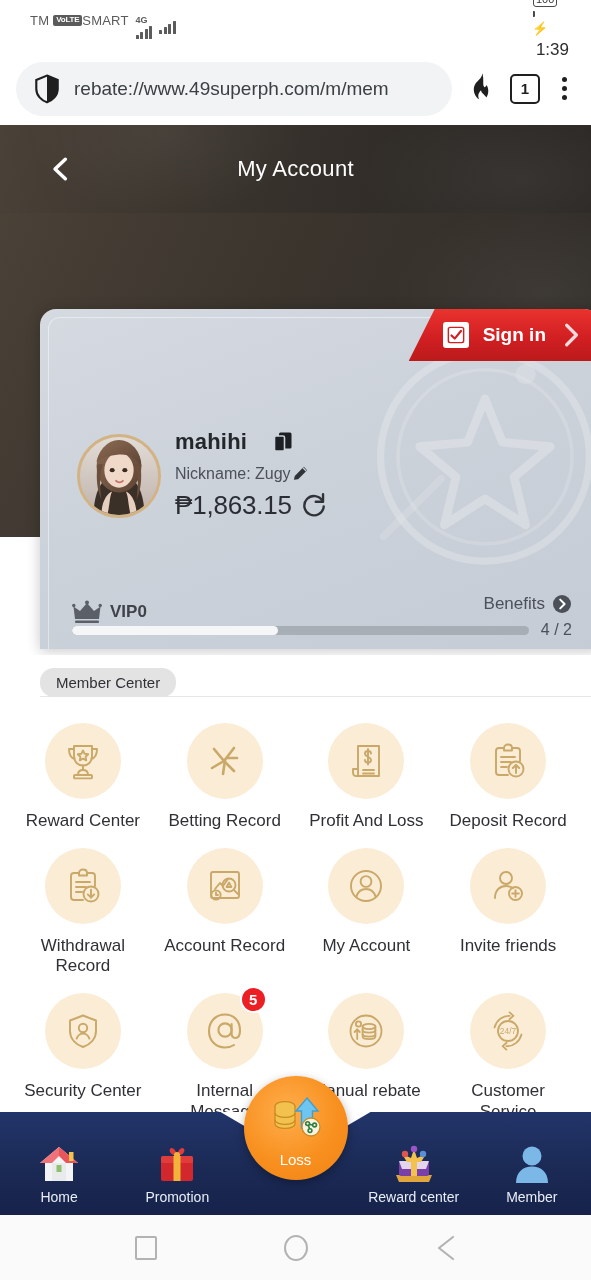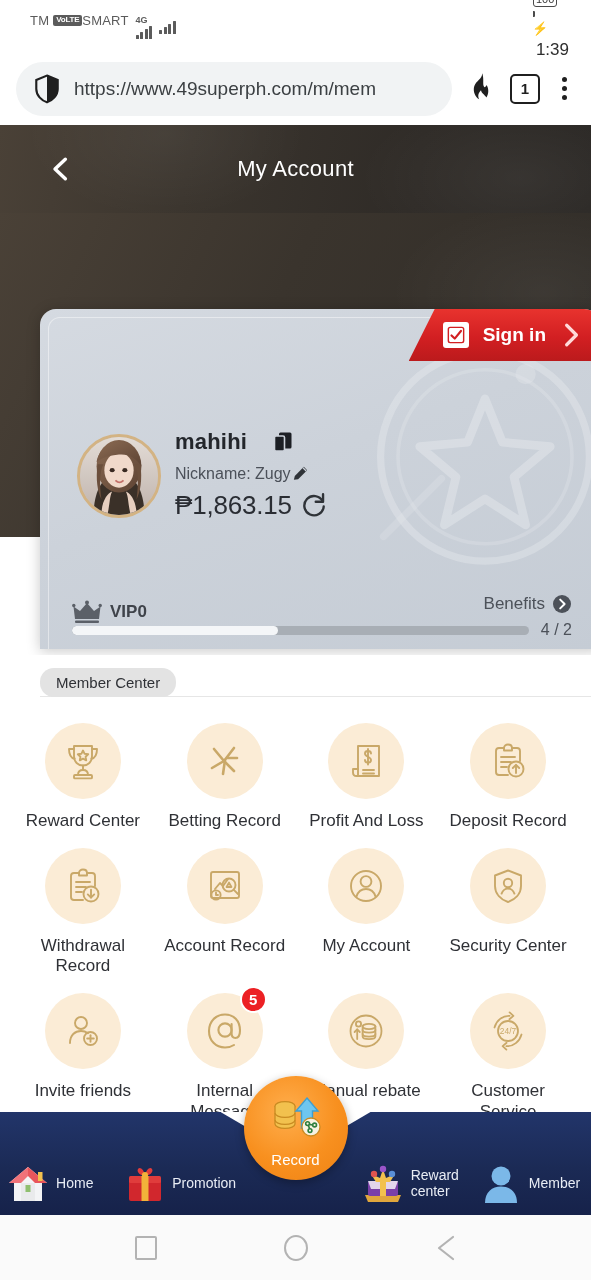--- a/index.html
+++ b/index.html
@@ -208,21 +208,21 @@
   .nav-notch {
     position: absolute; left: 50%; top: 0; transform: translateX(-50%);
     width: 150px; height: 44px; background: #fff;
     clip-path: polygon(0 0, 100% 0, 50% 100%);
   }
   .nav-items {
     position: relative; height: 100%; display: flex; align-items: flex-end;
     justify-content: space-around; padding-bottom: 10px;
   }
   .nav-item {
-    width: 110px; display: flex; flex-direction: row; align-items: center; gap: 4px;
+    width: 110px; display: flex; flex-direction: column; align-items: center; gap: 4px;
   }
   .nav-label { color: #e9edf5; font-size: 14px; }
   .nav-icon { width: 48px; height: 44px; display:flex; align-items:flex-end; justify-content:center;}
   .nav-center {
     position: absolute; left: 50%; top: -36px; transform: translateX(-50%);
     width: 104px; height: 104px; border-radius: 50%;
     background: radial-gradient(circle at 42% 35%, #ffae4d 0%, #f8901f 55%, #ef8213 100%);
     box-shadow: 0 3px 10px rgba(0,0,0,.3);
     display: flex; flex-direction: column; align-items: center; justify-content: flex-end;
     padding-bottom: 12px;
@@ -278,21 +278,21 @@
       <span class="clock">1:39</span>
     </div>
   </div>
 
   <div class="browser-bar">
     <div class="omnibox">
       <svg width="26" height="30" viewBox="0 0 24 28">
         <path d="M12 1.5 L22 5.5 V14 C22 20 17.2 24.6 12 26.4 C6.8 24.6 2 20 2 14 V5.5 Z" fill="none" stroke="#1f1f1f" stroke-width="2"></path>
         <path d="M12 1.5 L22 5.5 V14 C22 20 17.2 24.6 12 26.4 Z" fill="#1f1f1f"></path>
       </svg>
-      <span class="omni-url">https://www.49superph.com/m/mem</span>
+      <span class="omni-url">rebate://www.49superph.com/m/mem</span>
     </div>
     <div class="brw-btn">
       <svg width="30" height="34" viewBox="0 0 24 28">
         <path d="M13 1 C13 6 8 7 6.5 11.5 C5 16 7.5 21 10.5 22.5 C9 19.5 10 17 12 15 C12.6 18 15 18.5 16.5 21 C18.4 18 18.6 14 16.6 10.8 C15.6 13 14.4 13 14 11 C13.6 8.6 14.4 5 13 1 Z" fill="#1f1f1f"></path>
       </svg>
     </div>
     <div class="tabcount">
       <span>1</span>
     </div>
     <div class="kebab">
@@ -542,42 +542,42 @@
             </g>
           </svg>
         </div>
         <span class="grid-label">My Account</span>
       </div>
 
       <div class="grid-item">
         <div class="icon-circle">
           <svg width="44" height="44" viewBox="0 0 44 44">
             <g fill="none" stroke="#c9a868" stroke-width="1.9" stroke-linecap="round" stroke-linejoin="round">
-              <path d="M22 6.5 L35 11.5 V22 C35 30 29 35.5 22 38 C15 35.5 9 30 9 22 V11.5 Z"></path>
-              <circle cx="22" cy="19" r="4.2"></circle>
-              <path d="M15.6 29.6 C16.8 26.2 19.2 24.6 22 24.6 C24.8 24.6 27.2 26.2 28.4 29.6"></path>
-            </g>
-          </svg>
-        </div>
-        <span class="grid-label">Security Center</span>
-      </div>
-
-      <div class="grid-item">
-        <div class="icon-circle">
-          <svg width="44" height="44" viewBox="0 0 44 44">
-            <g fill="none" stroke="#c9a868" stroke-width="1.9" stroke-linecap="round" stroke-linejoin="round">
               <circle cx="20" cy="14" r="6"></circle>
               <path d="M9 34 C9 26 14 22 20 22 C22.6 22 25 22.8 27 24.2"></path>
               <circle cx="29.5" cy="29.5" r="6.5"></circle>
               <path d="M29.5 26.2 V32.8"></path>
               <path d="M26.2 29.5 H32.8"></path>
             </g>
           </svg>
         </div>
         <span class="grid-label">Invite friends</span>
+      </div>
+
+      <div class="grid-item">
+        <div class="icon-circle">
+          <svg width="44" height="44" viewBox="0 0 44 44">
+            <g fill="none" stroke="#c9a868" stroke-width="1.9" stroke-linecap="round" stroke-linejoin="round">
+              <path d="M22 6.5 L35 11.5 V22 C35 30 29 35.5 22 38 C15 35.5 9 30 9 22 V11.5 Z"></path>
+              <circle cx="22" cy="19" r="4.2"></circle>
+              <path d="M15.6 29.6 C16.8 26.2 19.2 24.6 22 24.6 C24.8 24.6 27.2 26.2 28.4 29.6"></path>
+            </g>
+          </svg>
+        </div>
+        <span class="grid-label">Security Center</span>
       </div>
 
       <div class="grid-item">
         <div class="icon-circle">
           <svg width="44" height="44" viewBox="0 0 44 44">
             <g fill="none" stroke="#c9a868" stroke-width="2.1" stroke-linecap="round" stroke-linejoin="round">
               <circle cx="22" cy="21" r="6.6"></circle>
               <path d="M28.6 15 V24.6 C28.6 27.4 30.4 29 32.4 29 C35 29 37 26.6 37 21.6 C37 11.6 30.6 5.5 22 5.5 C12.6 5.5 6 12.4 6 22 C6 31.6 12.6 38.5 22 38.5 C25.6 38.5 28.6 37.6 31 36"></path>
             </g>
           </svg>
@@ -667,21 +667,21 @@
               <circle cx="46" cy="35" r="9" fill="#f7f2e2" stroke="#c98b22" stroke-width="1.3"></circle>
               <g fill="none" stroke="#2f7f3f" stroke-width="1.6">
                 <circle cx="42.6" cy="31.6" r="1.9"></circle>
                   <circle cx="49.6" cy="33" r="1.9"></circle>
                   <circle cx="45" cy="38.6" r="1.9"></circle>
                 <path d="M44.2 32.4 L47.8 33"></path>
                   <path d="M43.4 33.4 L44.6 36.8"></path>
               </g>
             </svg>
           </span>
-          <span class="nav-label">Record</span>
+          <span class="nav-label">Loss</span>
         </div>
       </div>
 
       <div class="nav-item">
         <span class="nav-icon">
           <svg width="48" height="42" viewBox="0 0 48 42">
             <path d="M6 32 H42 L39 39 H9 Z" fill="#e0a63c"></path>
             <rect x="9" y="18" width="30" height="15" rx="2" fill="#7a3fa8"></rect>
             <path d="M9 18 H39 L36 26 H12 Z" fill="#ffffff" opacity=".78"></path>
             <path d="M24 6 L27 15 L36 11 L31 19 H17 L12 11 L21 15 Z" fill="#f2c14e"></path>

